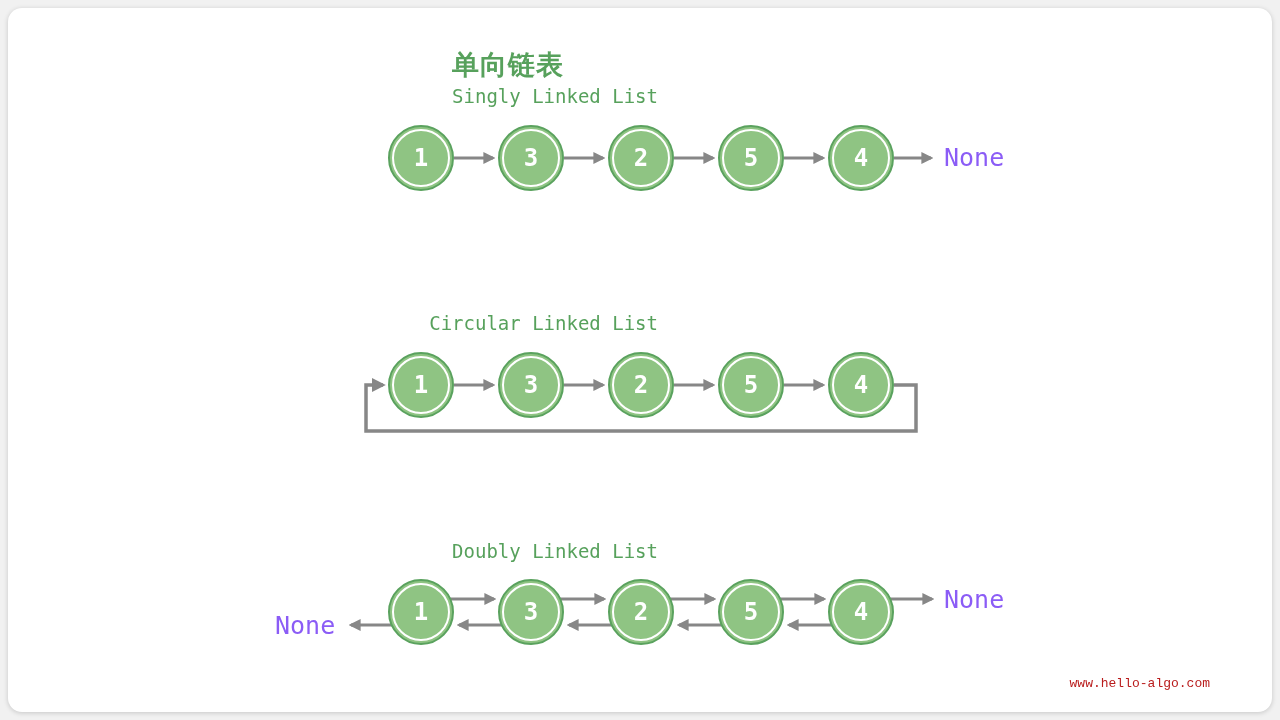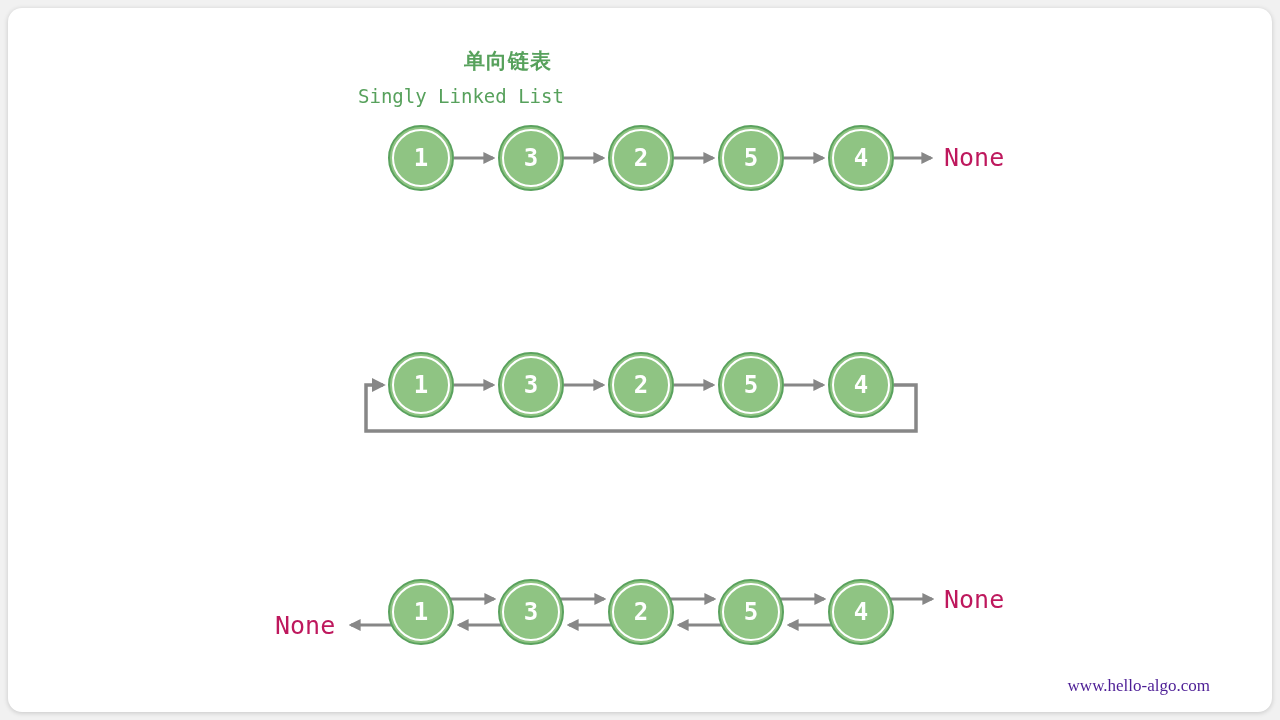--- a/index.html
+++ b/index.html
@@ -11,26 +11,26 @@
   }
   .card{
     position:absolute;left:8px;top:8px;right:8px;bottom:8px;
     background:#ffffff;border-radius:14px;
     box-shadow:0 1px 5px rgba(0,0,0,0.18);
   }
   .stage{position:absolute;left:0;top:0;width:1280px;height:720px;}
 
   .title-zh{
     position:absolute;left:358px;width:300px;text-align:center;
-    font-size:21px;font-weight:bold;color:#57a15c;
+    font-size:27px;font-weight:bold;color:#57a15c;
     letter-spacing:1px;
     font-family:"Liberation Sans",sans-serif;
   }
   .title-en{
-    position:absolute;left:358px;width:300px;text-align:left;
+    position:absolute;left:358px;width:300px;text-align:right;
     font-size:19px;color:#57a15c;
     font-family:"DejaVu Sans Mono",monospace;
   }
   .t1-zh{top:47px;} .t1-en{top:85px;}
   .t2-zh{top:275px;} .t2-en{top:312px;}
   .t3-zh{top:505px;} .t3-en{top:540px;}
 
   .node{
     position:absolute;width:66px;height:66px;box-sizing:border-box;
     border:2px solid #5aa25e;border-radius:50%;
@@ -46,32 +46,32 @@
     color:#ffffff;font-size:24px;font-weight:bold;
     font-family:"DejaVu Sans Mono",monospace;
     position:relative;
   }
   
   .c0{left:388px;} .c1{left:498px;} .c2{left:608px;} .c3{left:718px;} .c4{left:828px;}
   .r1{top:125px;} .r2{top:352px;} .r3{top:579px;}
 
   .none-label{
     position:absolute;
-    font-size:25px;color:#be185d;
+    font-size:25px;color:#8b5cf6;
     font-family:"DejaVu Sans Mono",monospace;
     z-index:2;
   }
   .none-singly{left:944px;top:143px;}
   .none-doubly-right{left:944px;top:585px;}
   .none-doubly-left{left:275px;top:611px;}
 
   .watermark{
     position:absolute;right:70px;top:676px;
-    font-size:17px;color:#4c1d95;
-    font-family:Liberation Serif, serif;
+    font-size:13px;color:#b91c1c;
+    font-family:Liberation Mono, monospace;
     z-index:2;
   }
   svg.arrows{position:absolute;left:0;top:0;z-index:1;pointer-events:none;}
 </style>
 </head>
 <body>
 
 <div class="card"></div>
 
 <div class="stage">
@@ -129,36 +129,38 @@
       <span>2</span>
     </div>
   <div class="node r1 c3">
       <span>5</span>
     </div>
   <div class="node r1 c4">
       <span>4</span>
     </div>
   <div class="none-label none-singly">None</div>
 
+  <div class="title-en t2-en">Circular Linked List</div>
   <div class="node r2 c0">
       <span>1</span>
     </div>
   <div class="node r2 c1">
       <span>3</span>
     </div>
   <div class="node r2 c2">
       <span>2</span>
     </div>
   <div class="node r2 c3">
       <span>5</span>
     </div>
   <div class="node r2 c4">
       <span>4</span>
     </div>
 
+  <div class="title-en t3-en">Doubly Linked List</div>
   <div class="node r3 c0">
       <span>1</span>
     </div>
   <div class="node r3 c1">
       <span>3</span>
     </div>
   <div class="node r3 c2">
       <span>2</span>
     </div>
   <div class="node r3 c3">

